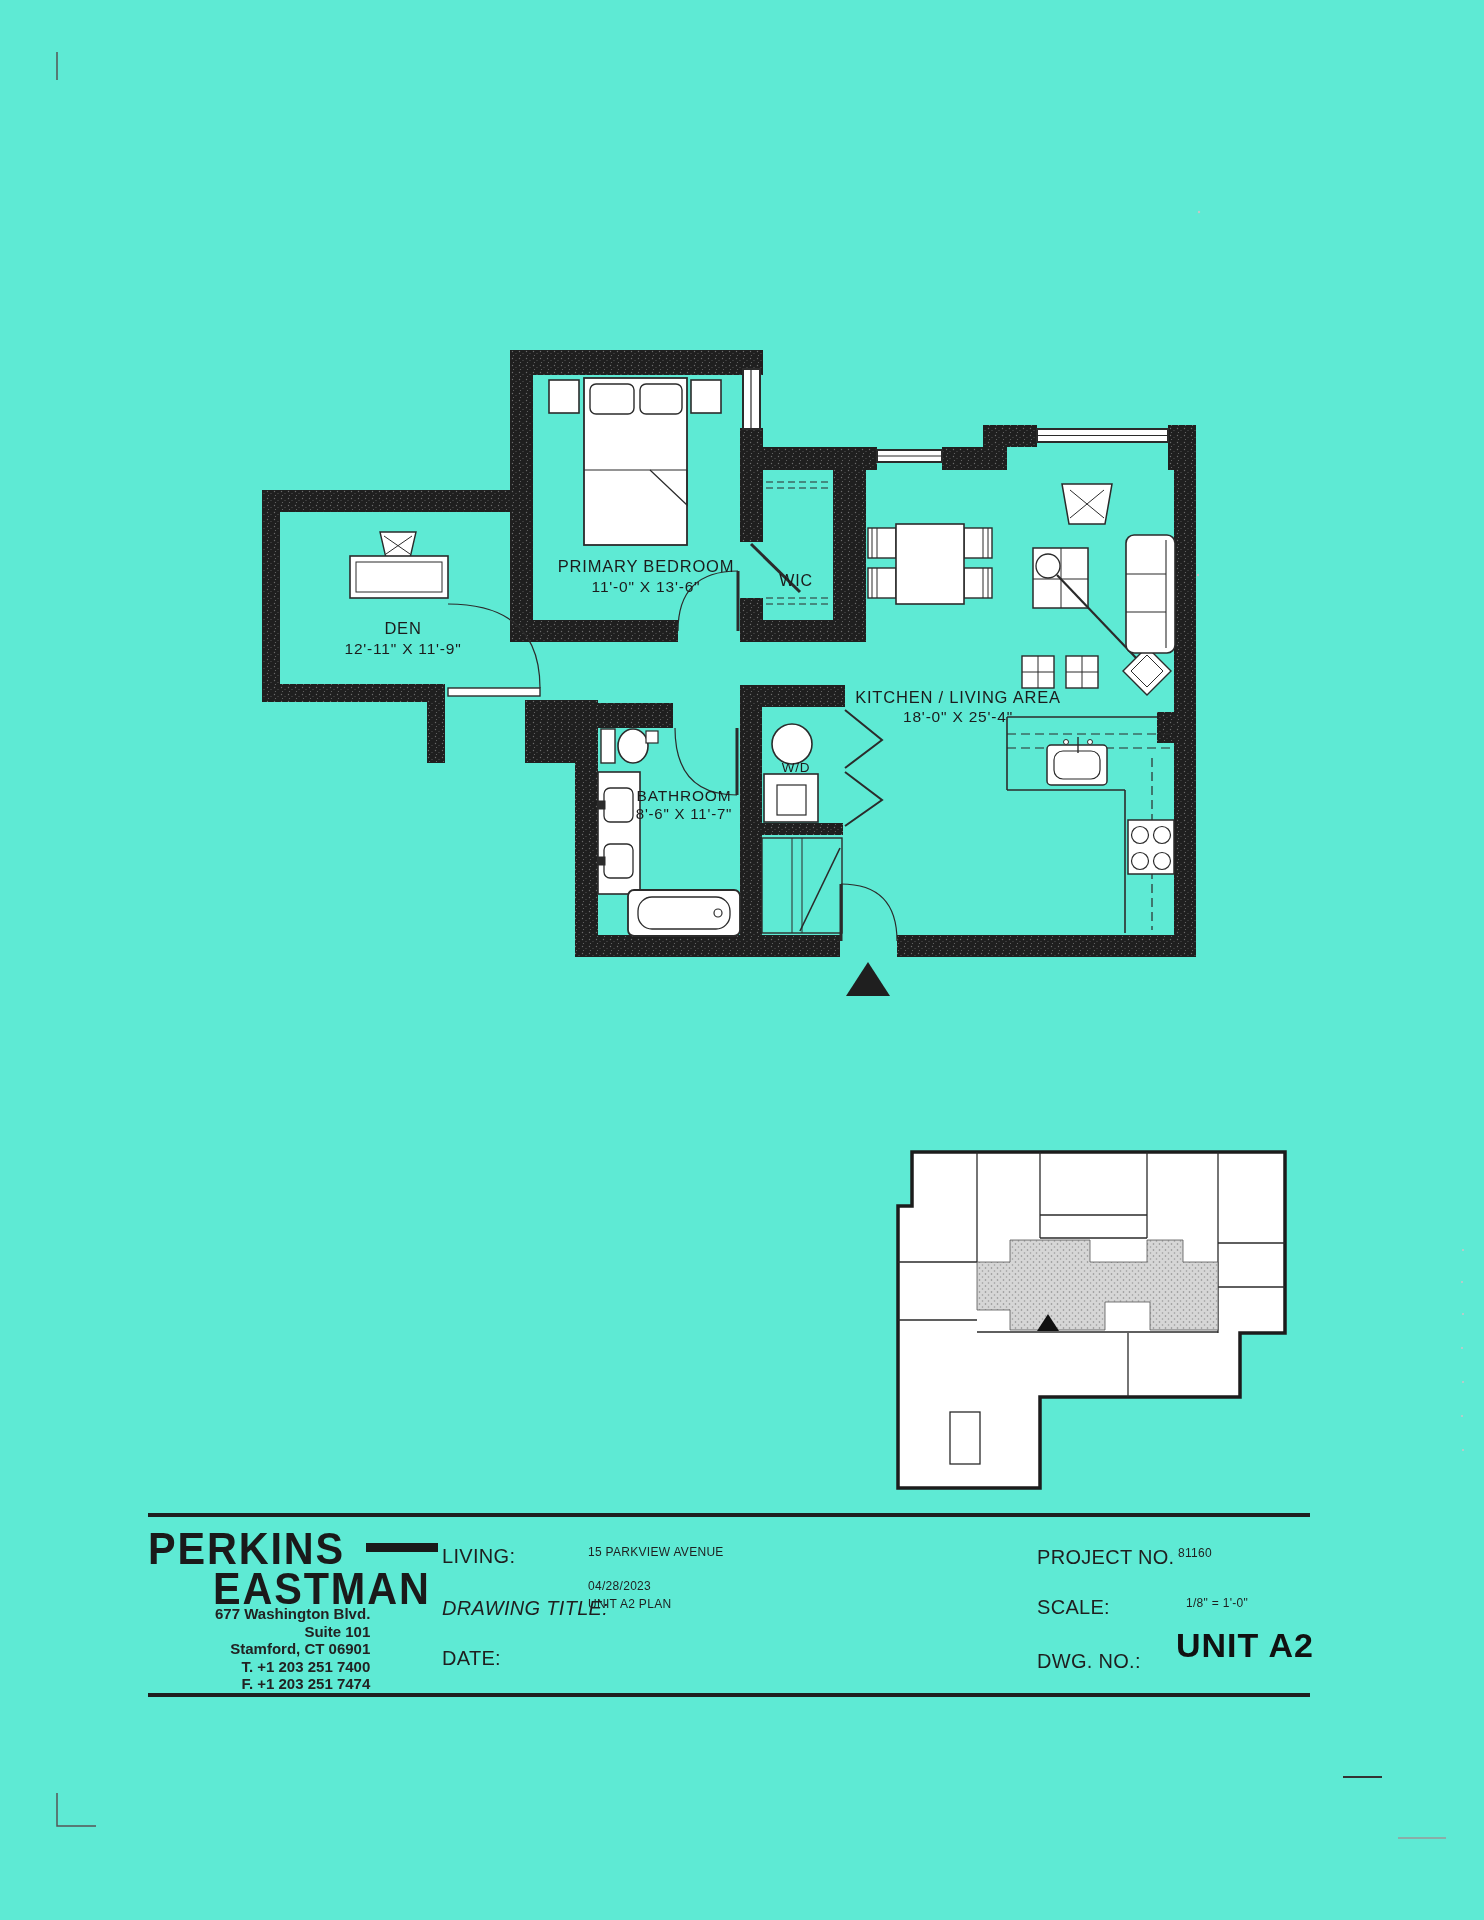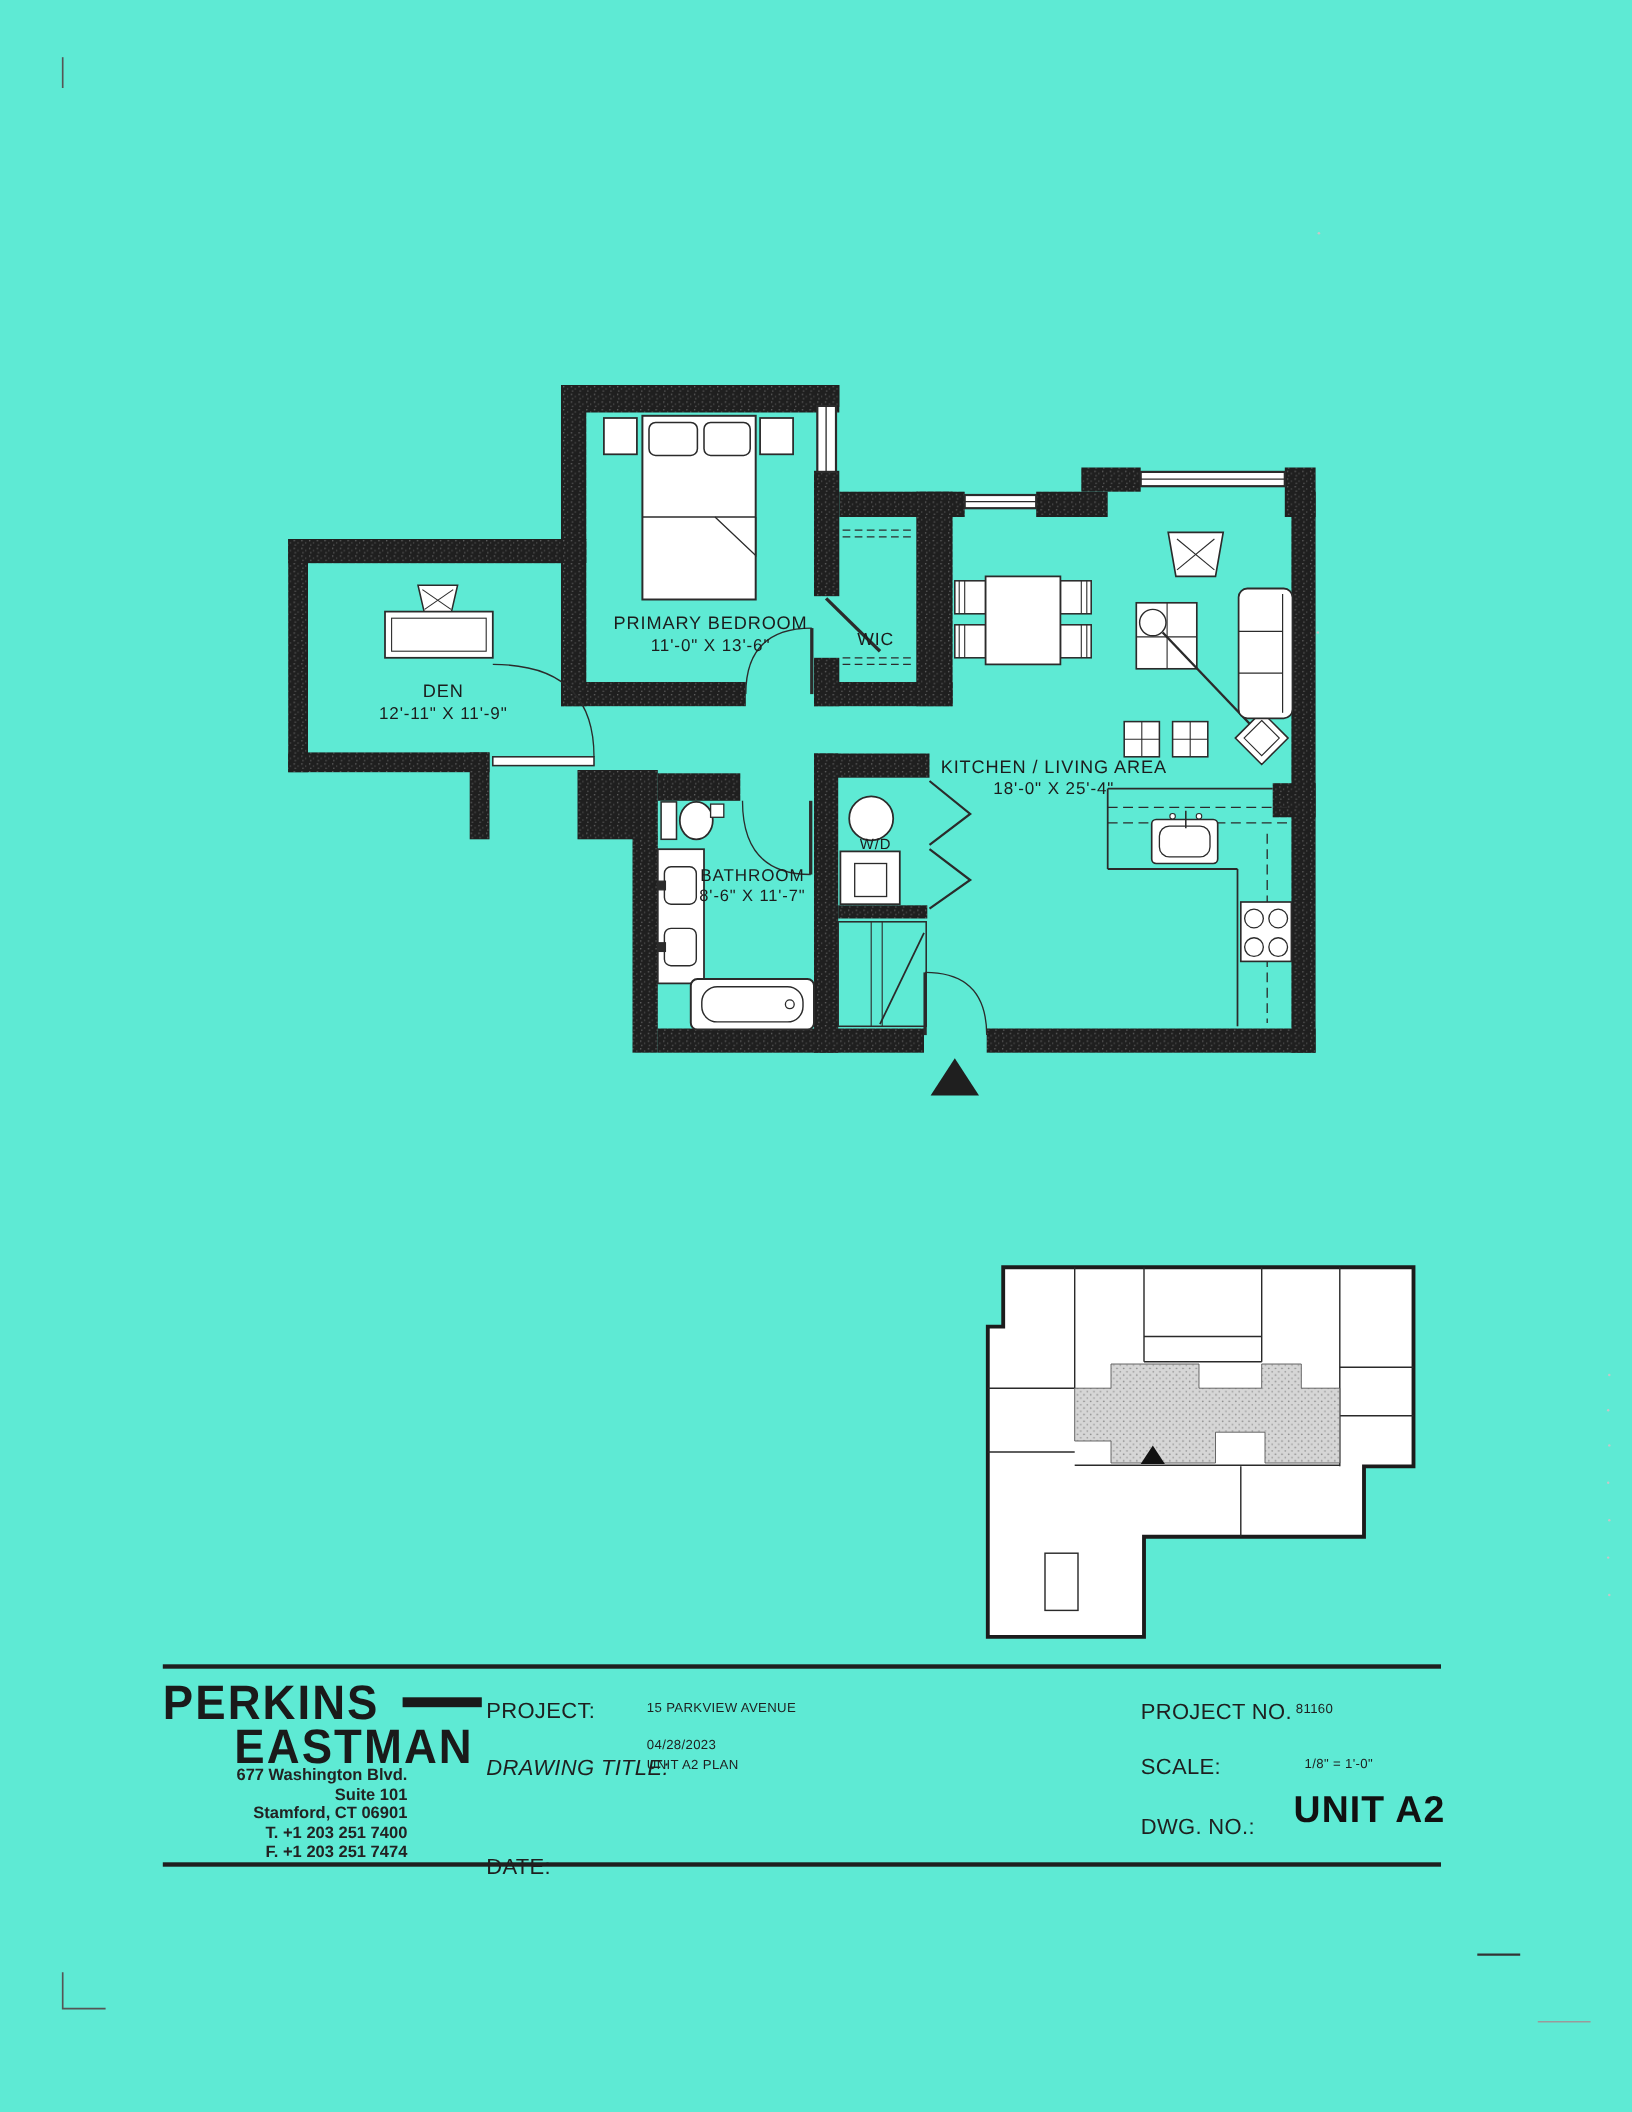--- a/index.html
+++ b/index.html
@@ -312,27 +312,27 @@
     <div class="logo-line logo-2">EASTMAN</div>
 
     <div class="tb-address">
       <div>677 Washington Blvd.</div>
       <div>Suite 101</div>
       <div>Stamford, CT 06901</div>
       <div>T. +1 203 251 7400</div>
       <div>F. +1 203 251 7474</div>
     </div>
 
-    <div class="tb-label" style="left:442px;top:1545px;">PROJECT:</div>
+    <div class="tb-label" style="left:442px;top:1545px;">LIVING:</div>
     <div class="tb-value" style="left:588px;top:1545px;">15 PARKVIEW AVENUE</div>
 
     <div class="tb-label" style="left:442px;top:1597px;font-style:italic;">DRAWING TITLE:</div>
     <div class="tb-value" style="left:588px;top:1597px;">UNIT A2 PLAN</div>
 
-    <div class="tb-label" style="left:442px;top:1647px;margin-top:40px;">DATE:</div>
+    <div class="tb-label" style="left:442px;top:1647px;">DATE:</div>
     <div class="tb-value" style="left:588px;top:1555px;margin-top:24px;">04/28/2023</div>
 
     <div class="tb-label" style="left:1037px;top:1546px;">PROJECT NO.</div>
     <div class="tb-value" style="left:1178px;top:1546px;">81160</div>
 
     <div class="tb-label" style="left:1037px;top:1596px;">SCALE:</div>
     <div class="tb-value" style="left:1186px;top:1596px;">1/8" = 1'-0"</div>
 
     <div class="tb-label" style="left:1037px;top:1650px;">DWG. NO.:</div>
     <div class="dwg-big">UNIT A2</div>

